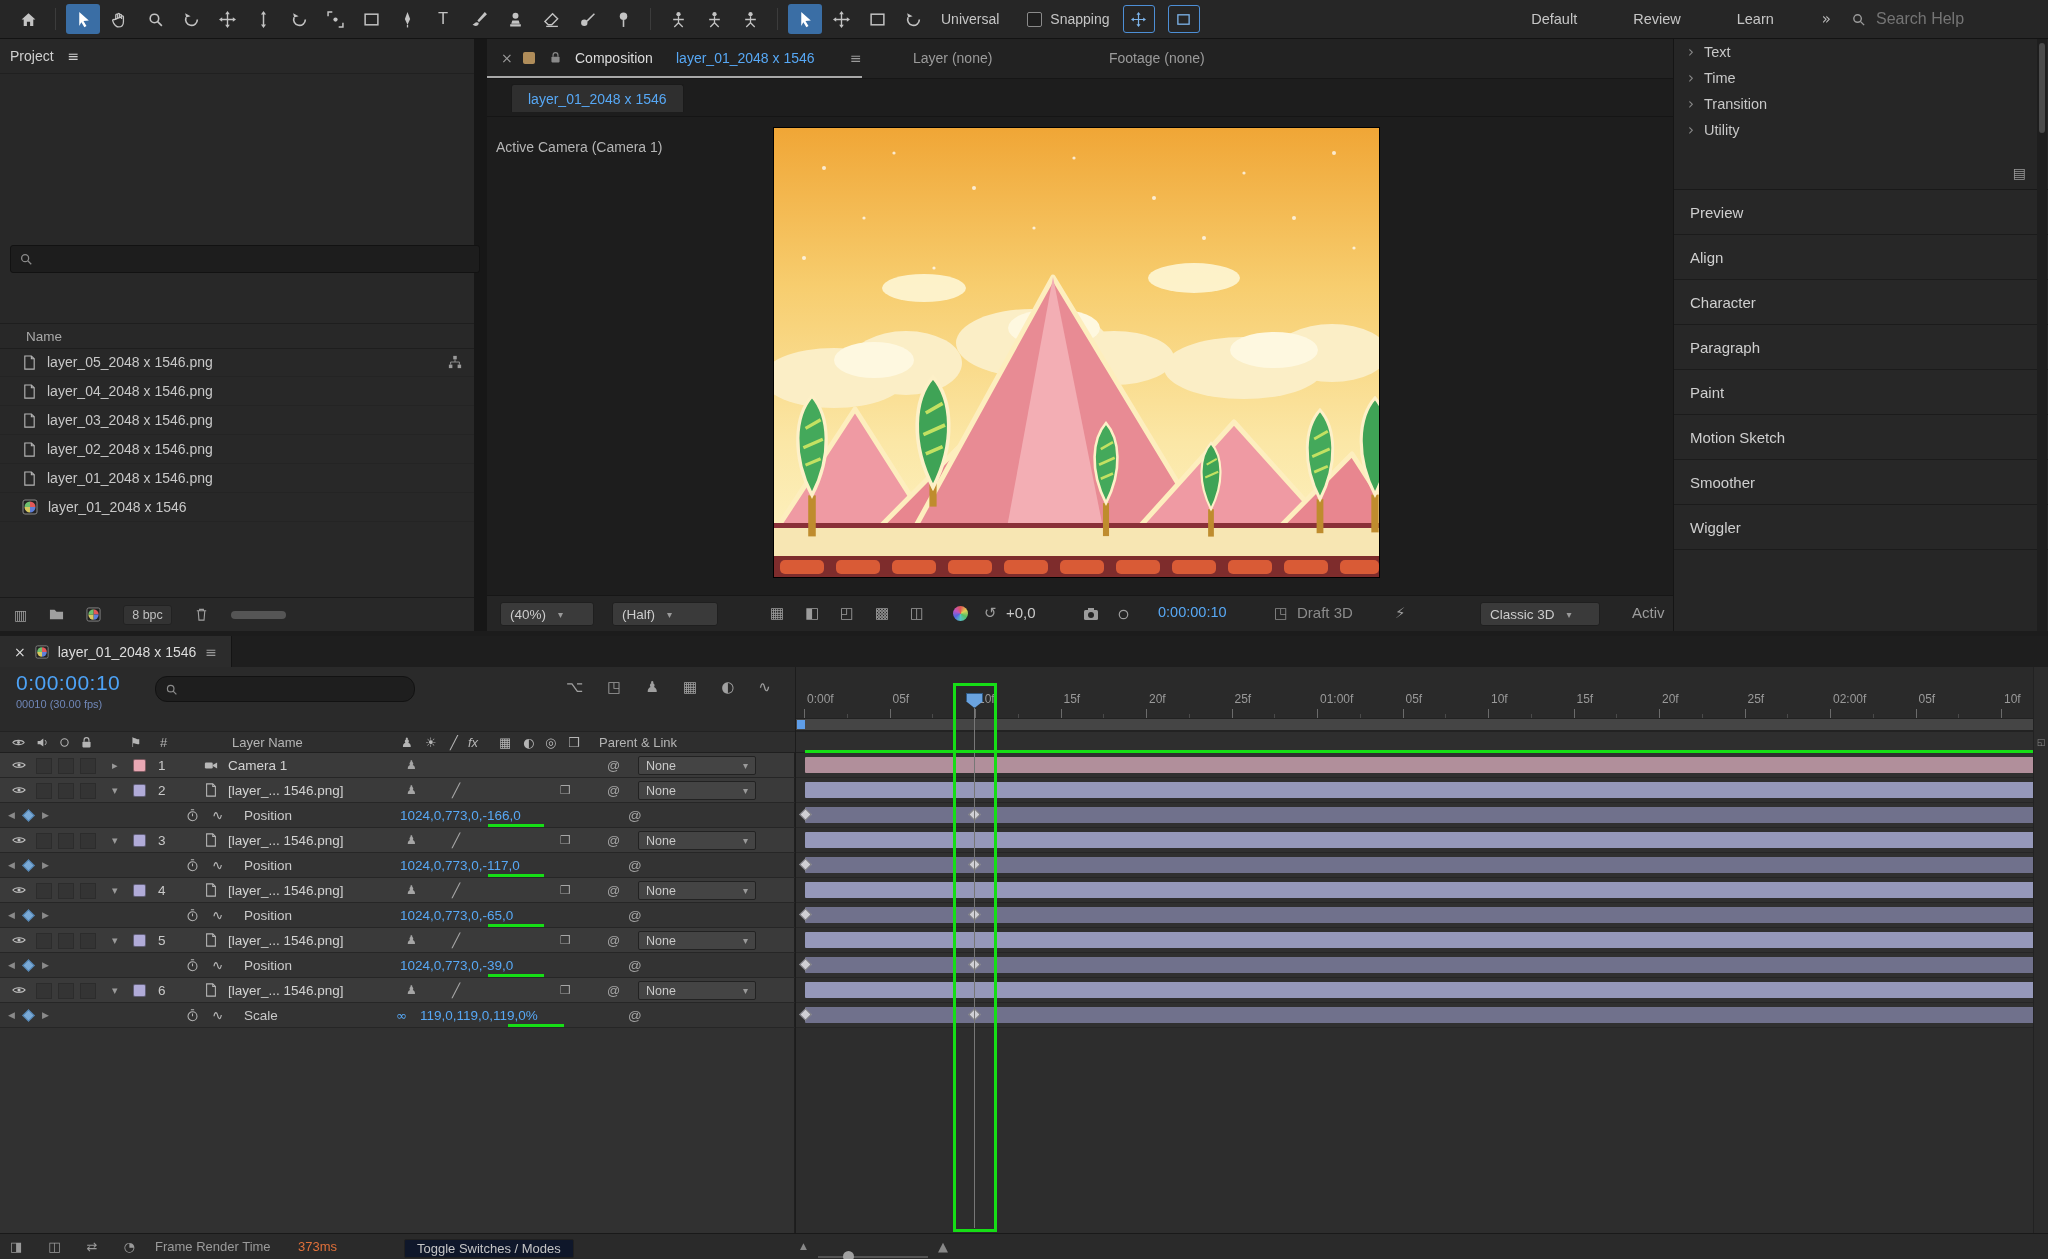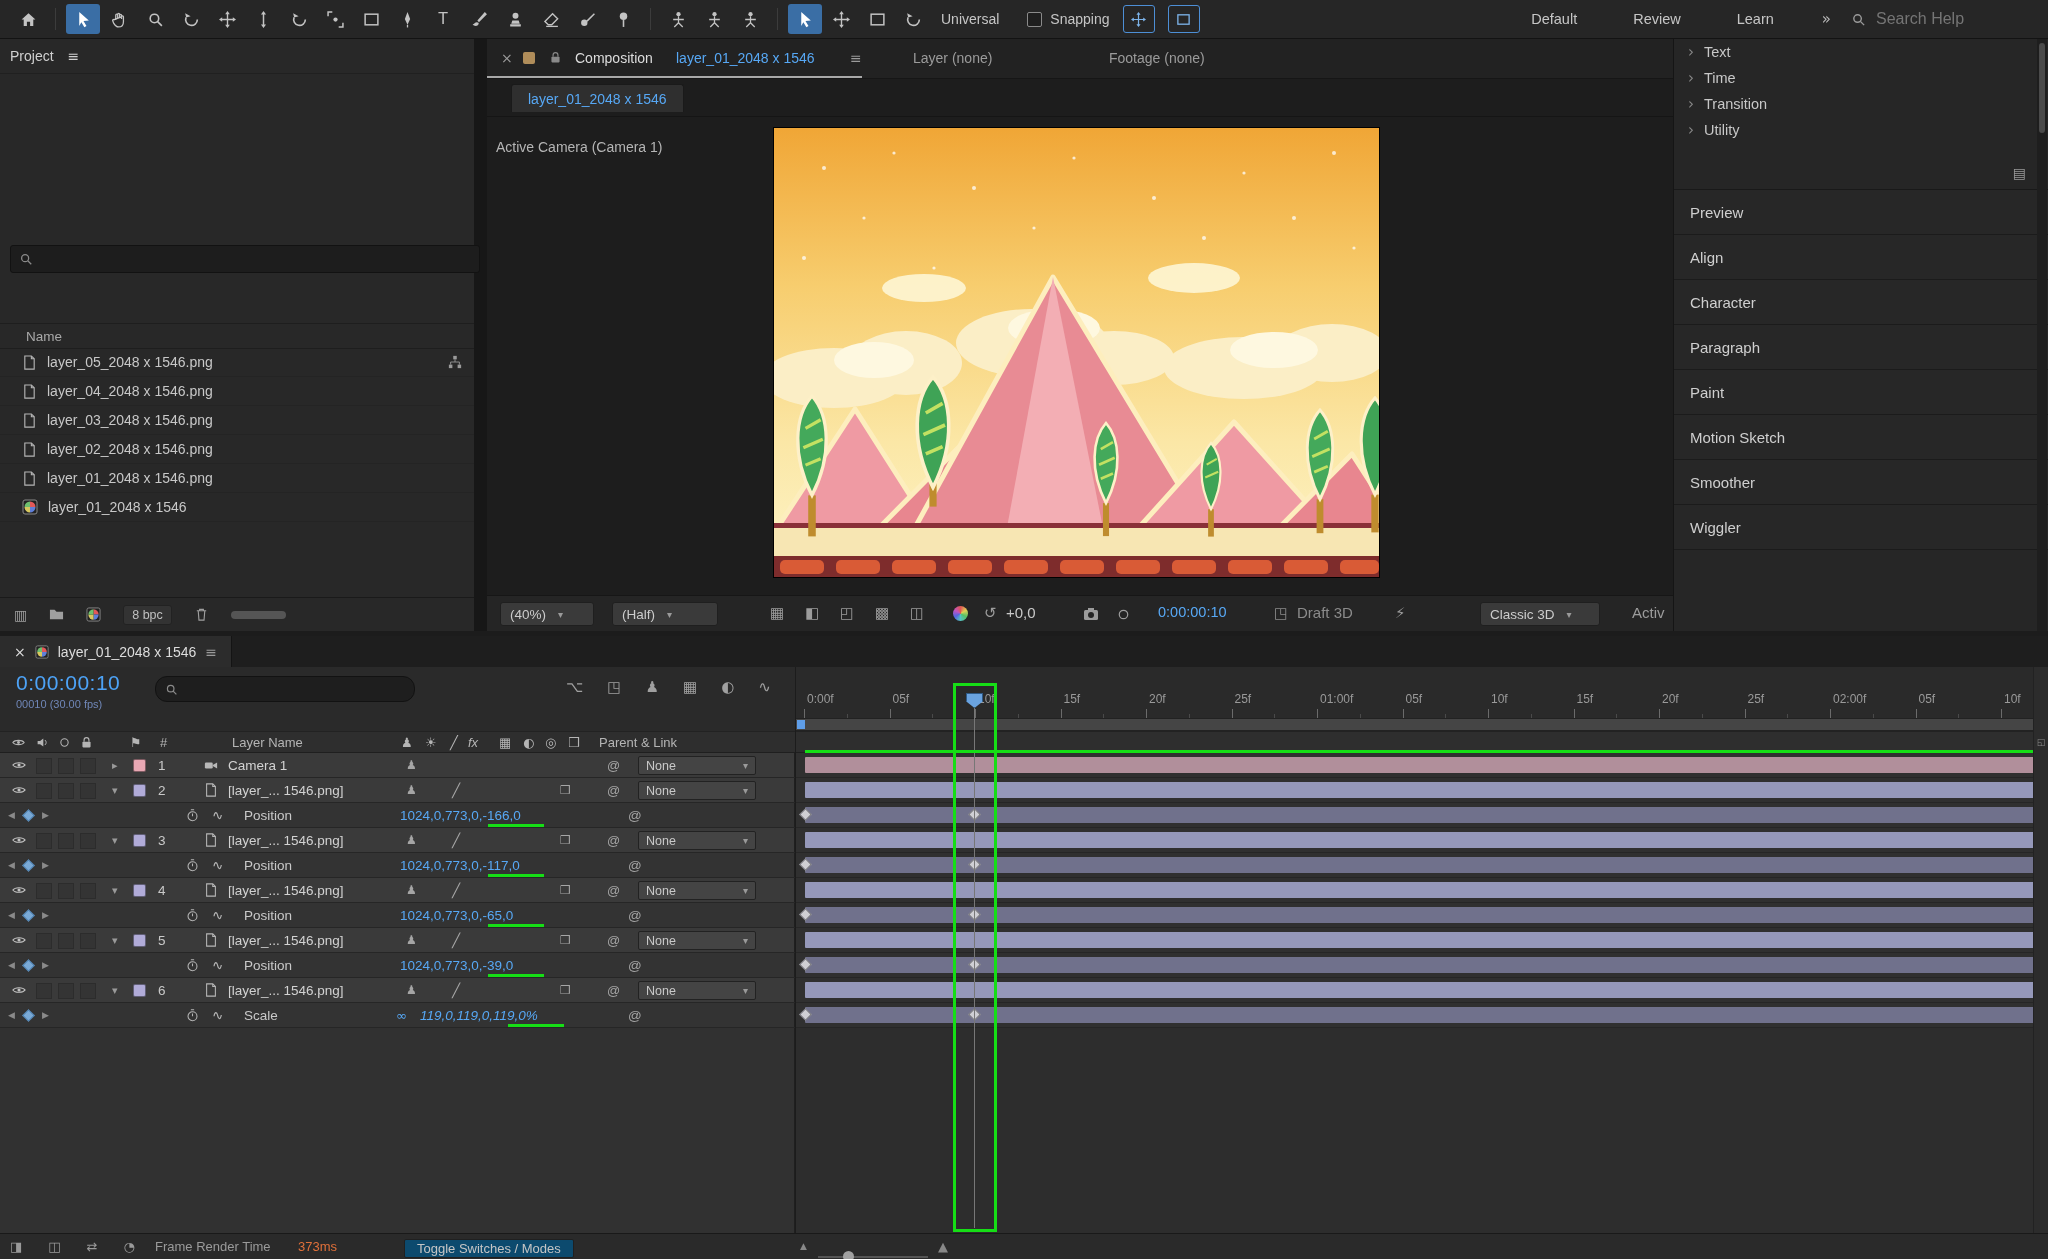--- a/index.html
+++ b/index.html
@@ -127,34 +127,34 @@
          display:flex;align-items:center;justify-content:space-between;padding:0 7px;font-size:12.5px;box-sizing:border-box;}
   .pdrop .dd{color:#9a9a9a;font-size:10px;}
   .knav{left:8px;gap:9px;}
   .ka{color:#8a8a8a;font-size:9px;}
   .kd{width:9px;height:9px;transform:rotate(45deg);background:#79a9d6;border:1px solid #4a7aa6;box-sizing:border-box;}
   .stopw{left:186px;color:#b5b5b5;}
   .graph{left:212px;color:#b5b5b5;}
   .pname{left:244px;}
   .chainc{left:396px;color:#57a8f5;font-size:13px;}
   .pval{left:400px;color:#57a8f5;}
-  .pval.scale{left:420px;font-style:italic;}
+  .pval.scale{left:420px;}
   .pval::after{content:"";position:absolute;left:88px;bottom:0px;width:56px;height:3px;background:#16de16;}
   .pwhip2{left:628px;color:#a5a5a5;}
   .bar{position:absolute;left:10px;right:14px;top:4px;bottom:4px;border-radius:1px;}
   .bar.dim{background:#70718c;}
   .kf{position:absolute;top:7px;width:9px;height:9px;transform:rotate(45deg);background:#cfcfd4;border:1px solid #6f6f76;box-sizing:border-box;}
   .tl-empty{position:absolute;left:0;top:392px;right:0;height:206px;display:flex;}
   .tl-empty .el{width:795px;background:#313131;border-right:1px solid #1f1f1f;box-sizing:border-box;}
   .tl-empty .er{flex:1;background:#2d2d2d;}
   .tl-rightstrip{position:absolute;right:0;top:31px;bottom:25px;width:15px;background:#2c2c2c;border-left:1px solid #222;
                  box-sizing:border-box;color:#8a8a8a;font-size:9px;text-align:center;padding-top:70px;}
   .tl-status{position:absolute;left:0;bottom:0;right:0;height:25px;background:#2a2a2a;border-top:1px solid #191919;}
   .tl-status .sc{position:absolute;top:0;height:24px;display:flex;align-items:center;color:#9a9a9a;font-size:13px;}
-  .toggle-btn{background:#0c4a6e;border:1px solid #202020;border-radius:2px;padding:1px 12px;color:#c5c5c5;}
+  .toggle-btn{background:#0f172a;border:1px solid #202020;border-radius:2px;padding:1px 12px;color:#c5c5c5;}
   .ztrack{width:110px;height:2px;background:#555;position:relative;}
   .zknob{position:absolute;left:25px;top:-5px;width:11px;height:11px;border-radius:50%;background:#a0a0a0;}
   .vsep{position:absolute;left:795px;top:31px;bottom:25px;width:1px;background:#1c1c1c;}
 
   
   .anno-line{position:absolute;left:805px;top:114px;width:1228px;height:3px;background:#16de16;z-index:30;}
   .anno-box{position:absolute;left:953px;top:47px;width:44px;height:549px;border:3px solid #16de16;box-sizing:border-box;z-index:31;}
   .playhead-line{position:absolute;left:974px;top:72px;width:1px;height:520px;background:#777;z-index:5;}
   .playhead-head{position:absolute;left:966px;top:57px;width:17px;height:15px;background:#6aa3e0;z-index:6;
                  clip-path:polygon(0 0,100% 0,100% 55%,50% 100%,0 55%);border:1px solid #2f5a86;box-sizing:border-box;}

